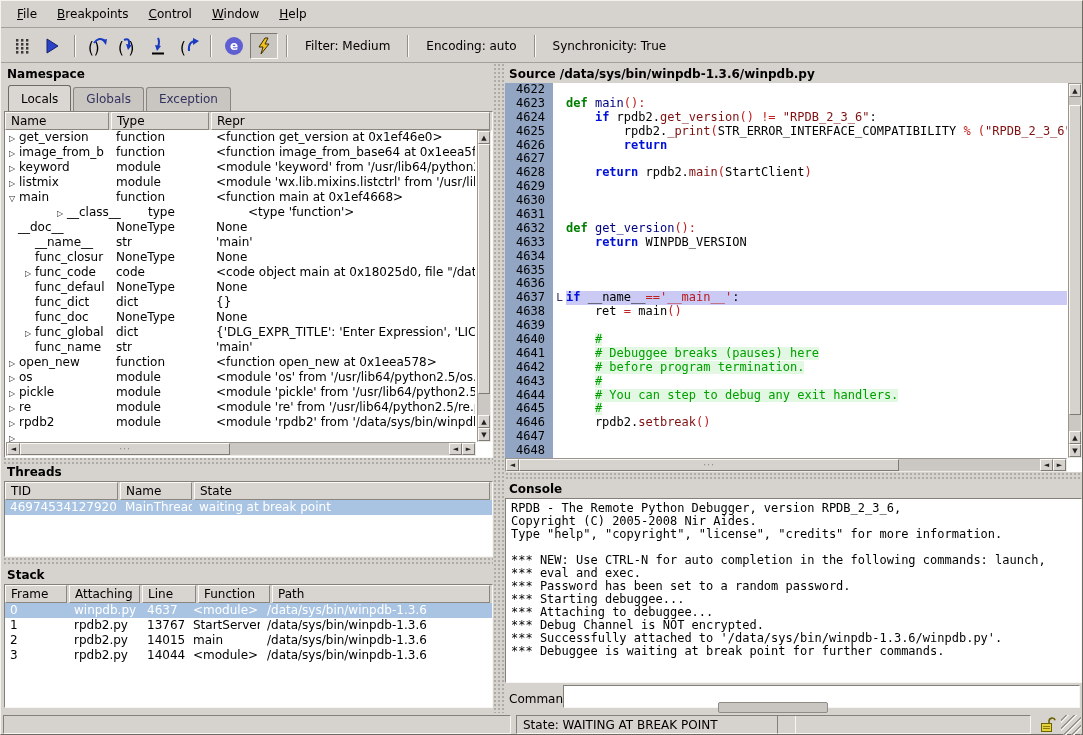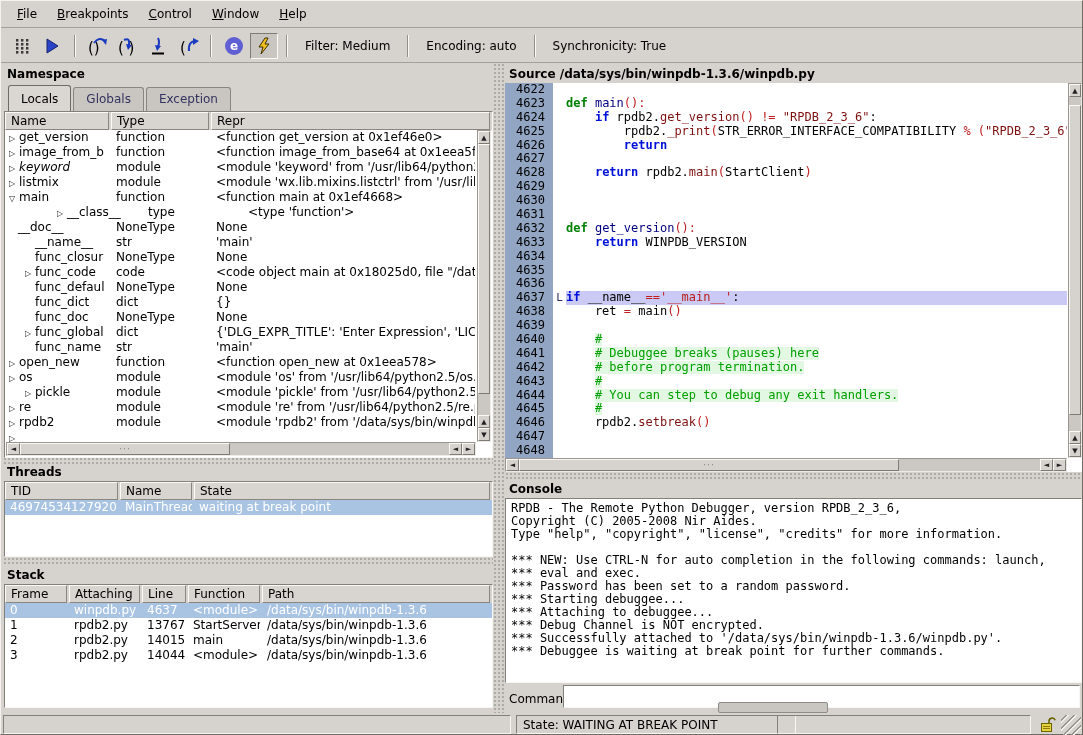--- a/index.html
+++ b/index.html
@@ -188,21 +188,21 @@
           <span class="td" style="width: 104px; padding-left: 4px;"><span class="expander">▷</span>get_version</span>
           <span class="td" style="width: 98px;">function</span>
           <span class="td" style="flex: 1 1 0%;">&lt;function get_version at 0x1ef46e0&gt;</span>
         </div>
         <div class="trow">
           <span class="td" style="width: 104px; padding-left: 4px;"><span class="expander">▷</span>image_from_b</span>
           <span class="td" style="width: 98px;">function</span>
           <span class="td" style="flex: 1 1 0%;">&lt;function image_from_base64 at 0x1eea5f0&gt;</span>
         </div>
         <div class="trow">
-          <span class="td" style="width: 104px; padding-left: 4px; font-style: italic;"><span class="expander">▷</span>keyword</span>
+          <span class="td" style="width: 104px; padding-left: 4px;"><span class="expander">▷</span>keyword</span>
           <span class="td" style="width: 98px;">module</span>
           <span class="td" style="flex: 1 1 0%;">&lt;module 'keyword' from '/usr/lib64/python2.5/k</span>
         </div>
         <div class="trow">
           <span class="td" style="width: 104px; padding-left: 4px;"><span class="expander">▷</span>listmix</span>
           <span class="td" style="width: 98px;">module</span>
           <span class="td" style="flex: 1 1 0%;">&lt;module 'wx.lib.mixins.listctrl' from '/usr/lib64/</span>
         </div>
         <div class="trow">
           <span class="td" style="width: 104px; padding-left: 4px;"><span class="expander">▽</span>main</span>
@@ -263,21 +263,21 @@
           <span class="td" style="width: 104px; padding-left: 4px;"><span class="expander">▷</span>open_new</span>
           <span class="td" style="width: 98px;">function</span>
           <span class="td" style="flex: 1 1 0%;">&lt;function open_new at 0x1eea578&gt;</span>
         </div>
         <div class="trow">
           <span class="td" style="width: 104px; padding-left: 4px;"><span class="expander">▷</span>os</span>
           <span class="td" style="width: 98px;">module</span>
           <span class="td" style="flex: 1 1 0%;">&lt;module 'os' from '/usr/lib64/python2.5/os.pyc'</span>
         </div>
         <div class="trow">
-          <span class="td" style="width: 104px; padding-left: 20px;"><span class="expander">▷</span>pickle</span>
+          <span class="td" style="width: 104px; padding-left: 4px;"><span class="expander">▷</span>pickle</span>
           <span class="td" style="width: 98px;">module</span>
           <span class="td" style="flex: 1 1 0%;">&lt;module 'pickle' from '/usr/lib64/python2.5/pick</span>
         </div>
         <div class="trow">
           <span class="td" style="width: 104px; padding-left: 4px;"><span class="expander">▷</span>re</span>
           <span class="td" style="width: 98px;">module</span>
           <span class="td" style="flex: 1 1 0%;">&lt;module 're' from '/usr/lib64/python2.5/re.pyc'&gt;</span>
         </div>
         <div class="trow">
           <span class="td" style="width: 104px; padding-left: 4px;"><span class="expander">▷</span>rpdb2</span>
@@ -320,21 +320,21 @@
           <span class="td" style="flex: 1 1 0%;">waiting at break point</span>
         </div>
       </div>
   </div>
 
   <div class="caption" style="left:6px;top:567px;">Stack</div>
   <div class="tablebox" style="left:3px;top:583px;width:489px;height:124px;">
     <div class="thead" id="st-head">
         <div class="th" style="width: 62px;">Frame</div>
         <div class="th" style="width: 71px;">Attaching</div>
-        <div class="th" style="width: 44px;">Line</div>
+        <div class="th" style="width: 54px;">Line</div>
         <div class="th" style="width: 72px;">Function</div>
         <div class="th" style="flex: 1 1 0%;">Path</div>
       </div>
     <div id="st-body">
         <div class="trow sel">
           <span class="td" style="width: 62px;">0</span>
           <span class="td" style="width: 71px;">winpdb.py</span>
           <span class="td" style="width: 44px;">4637</span>
           <span class="td" style="width: 72px;">&lt;module&gt;</span>
           <span class="td" style="flex: 1 1 0%;">/data/sys/bin/winpdb-1.3.6</span>

